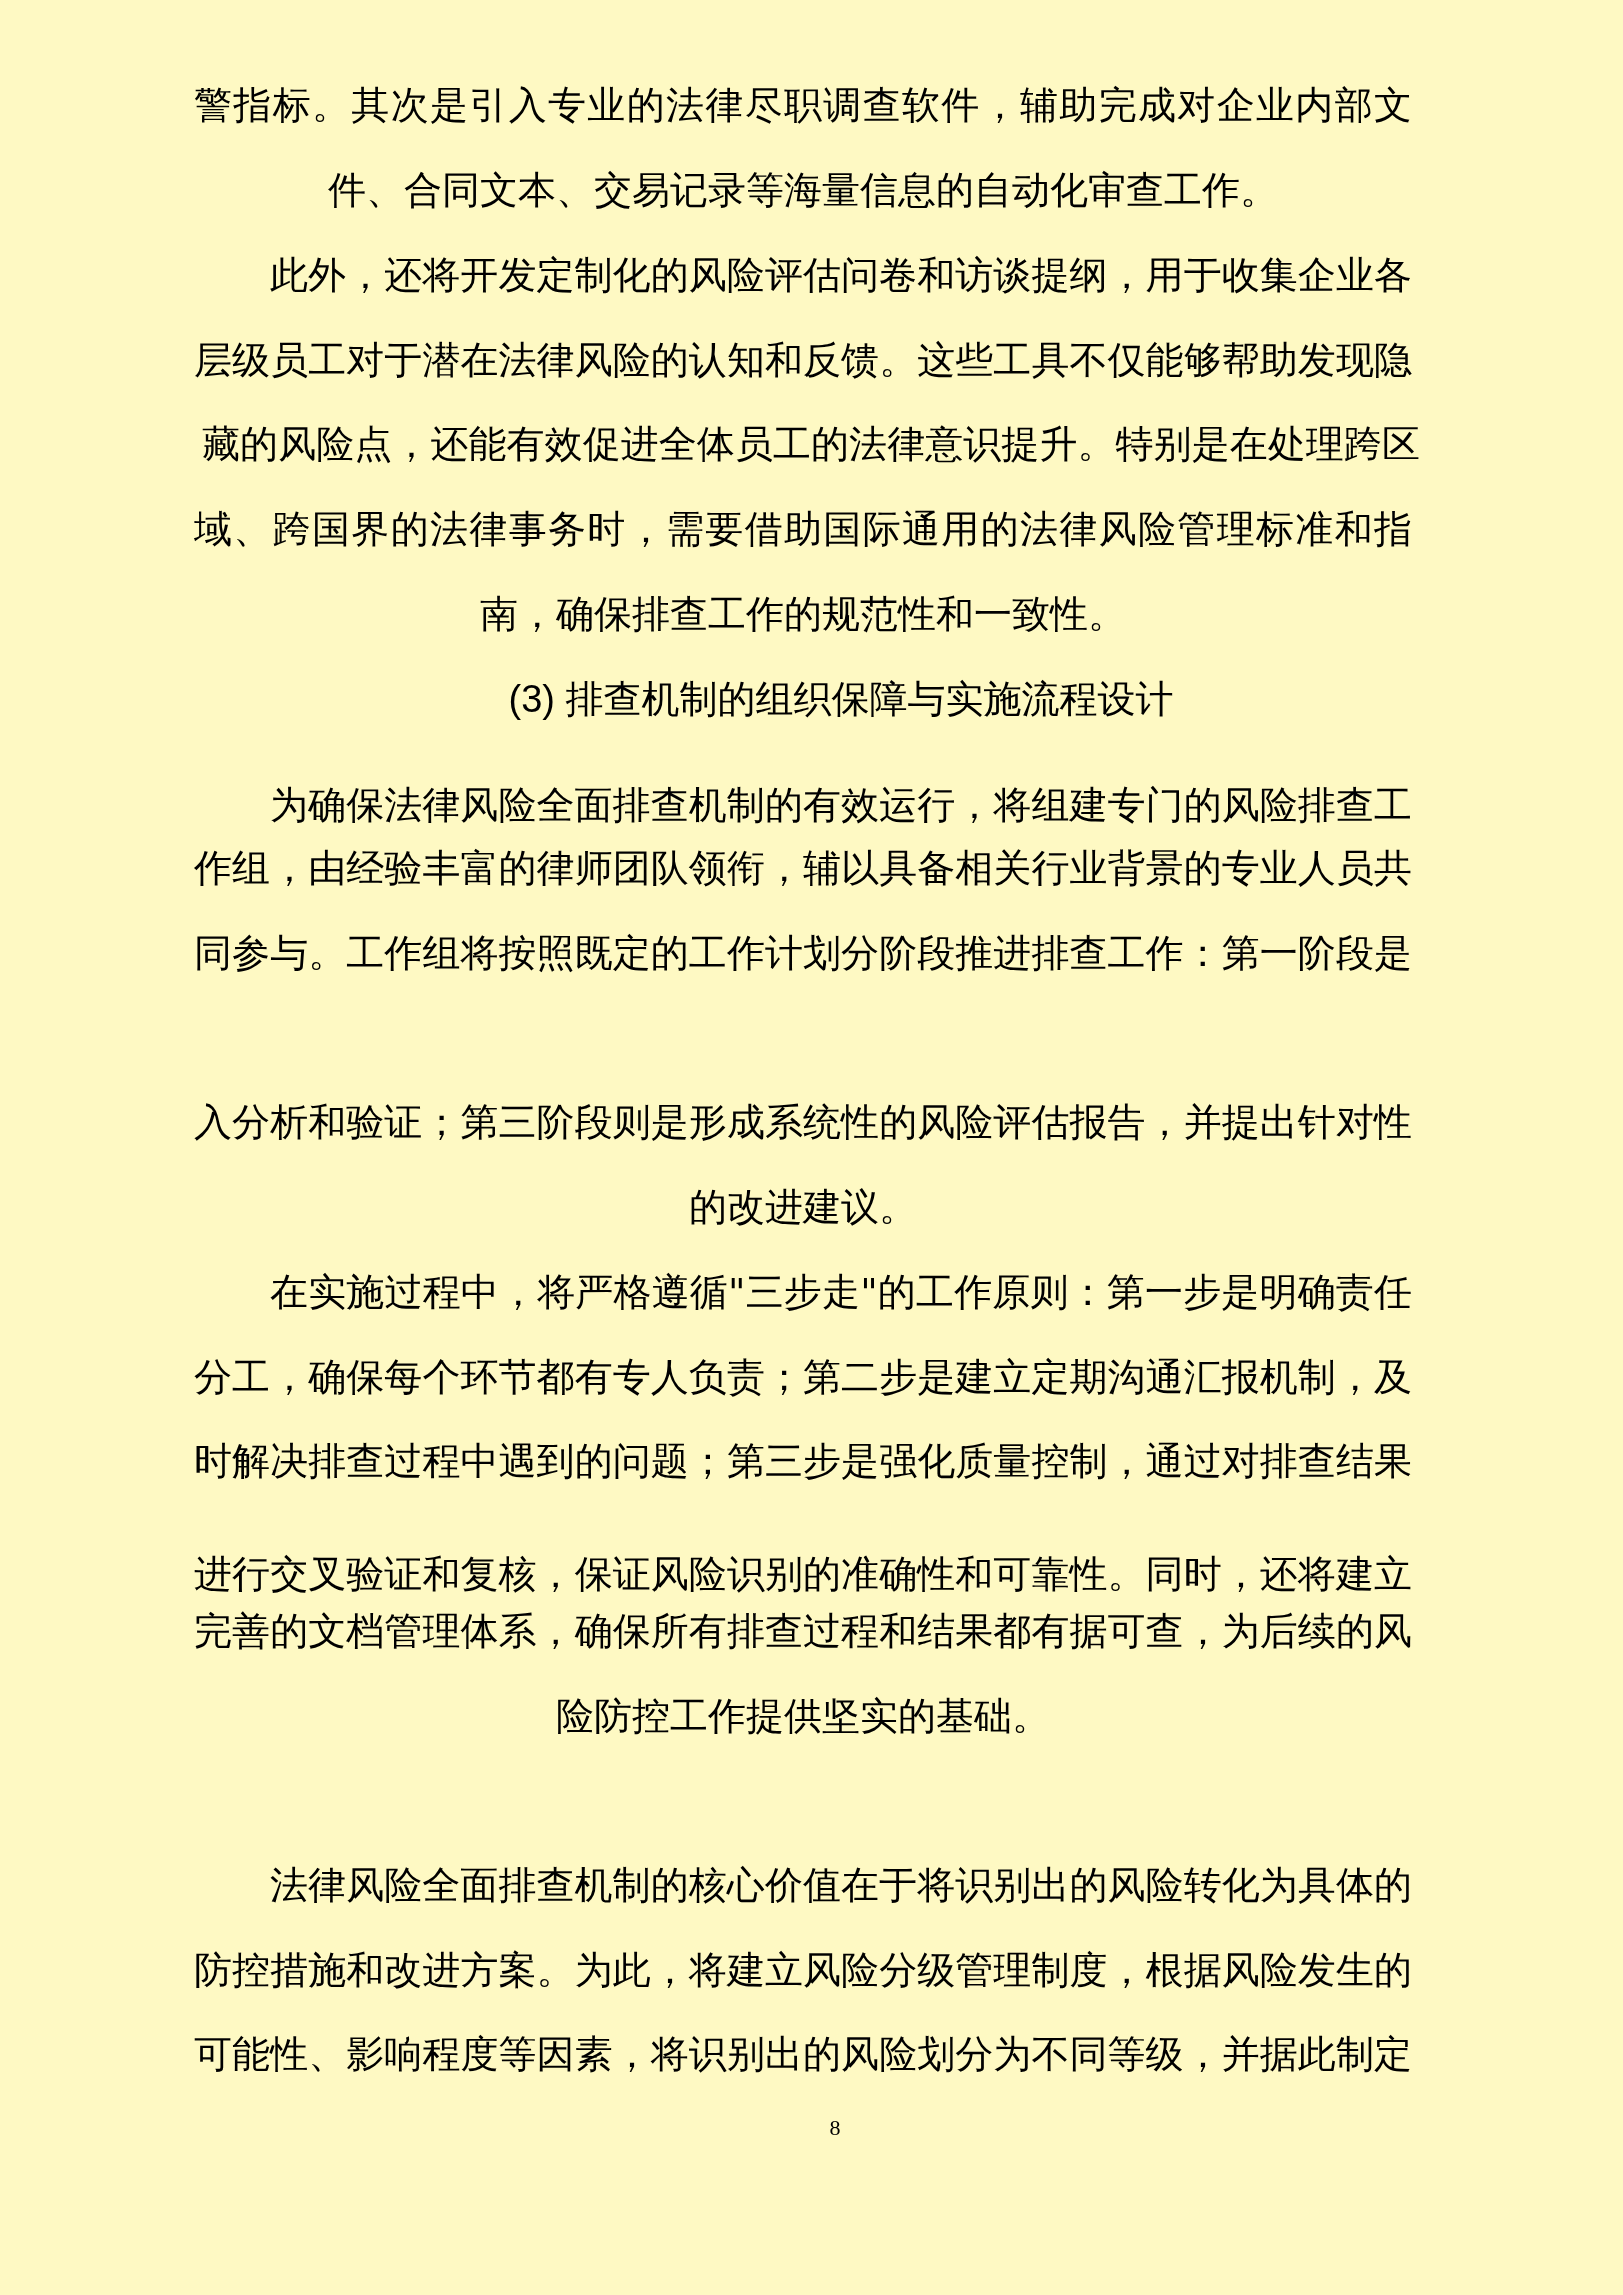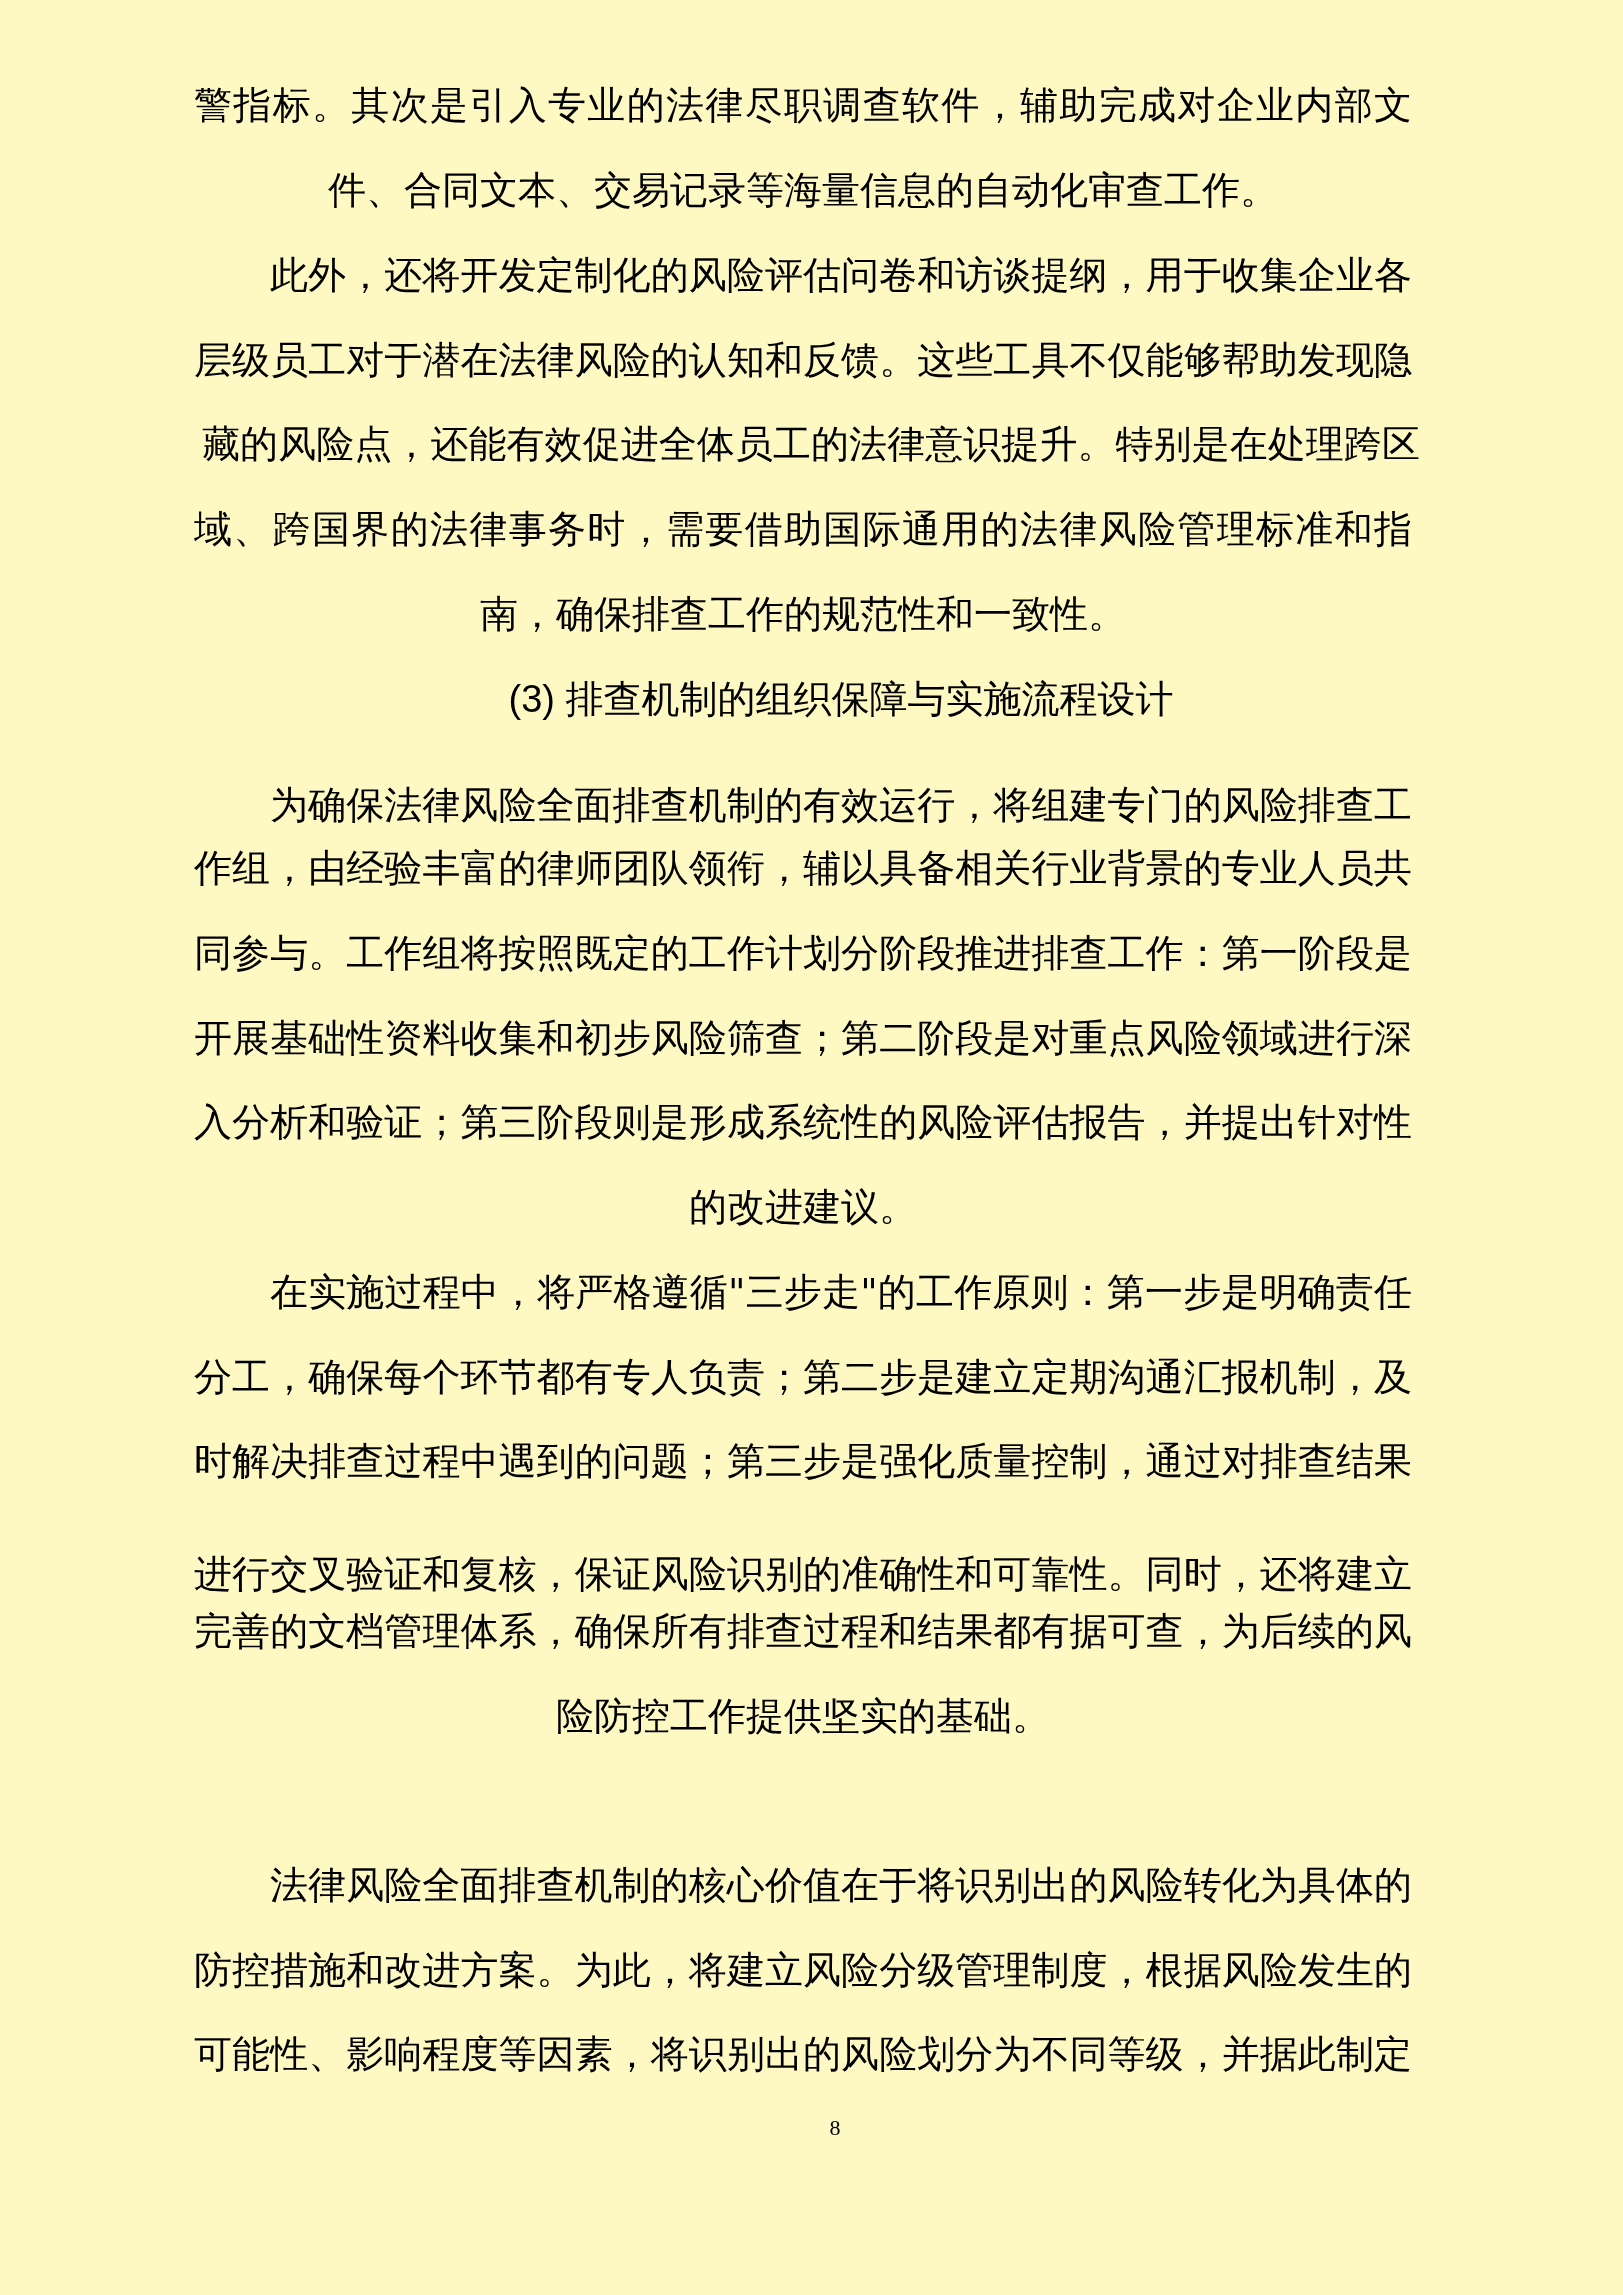--- a/index.html
+++ b/index.html
@@ -67,21 +67,20 @@
   <div class="line last" style="top:167px;">件、合同文本、交易记录等海量信息的自动化审查工作。</div>
   <div class="line full indent" style="top:252px;">此外，还将开发定制化的风险评估问卷和访谈提纲，用于收集企业各</div>
   <div class="line full" style="top:337px;">层级员工对于潜在法律风险的认知和反馈。这些工具不仅能够帮助发现隐</div>
   <div class="line full" style="top:421px;margin-left:8px;">藏的风险点，还能有效促进全体员工的法律意识提升。特别是在处理跨区</div>
   <div class="line full" style="top:506px;">域、跨国界的法律事务时，需要借助国际通用的法律风险管理标准和指</div>
   <div class="line last" style="top:591px;">南，确保排查工作的规范性和一致性。</div>
   <div class="line last indent heading" style="top:676px;">(3) 排查机制的组织保障与实施流程设计</div>
   <div class="line full indent" style="top:782px;">为确保法律风险全面排查机制的有效运行，将组建专门的风险排查工</div>
   <div class="line full" style="top:930px;">同参与。工作组将按照既定的工作计划分阶段推进排查工作：第一阶段是</div>
   <div class="line full" style="top:845px;">作组，由经验丰富的律师团队领衔，辅以具备相关行业背景的专业人员共</div>
-  <div class="line full" style="top:1015px;">开展基础性资料收集和初步风险筛查；第二阶段是对重点风险领域进行深</div>
   <div class="line full" style="top:1099px;">入分析和验证；第三阶段则是形成系统性的风险评估报告，并提出针对性</div>
   <div class="line last" style="top:1184px;">的改进建议。</div>
   <div class="line full indent" style="top:1269px;">在实施过程中，将严格遵循"三步走"的工作原则：第一步是明确责任</div>
   <div class="line full" style="top:1354px;">分工，确保每个环节都有专人负责；第二步是建立定期沟通汇报机制，及</div>
   <div class="line full" style="top:1438px;">时解决排查过程中遇到的问题；第三步是强化质量控制，通过对排查结果</div>
   <div class="line full" style="top:1523px;margin-top:28px;">进行交叉验证和复核，保证风险识别的准确性和可靠性。同时，还将建立</div>
   <div class="line full" style="top:1608px;">完善的文档管理体系，确保所有排查过程和结果都有据可查，为后续的风</div>
   <div class="line last" style="top:1693px;">险防控工作提供坚实的基础。</div>
   <div class="line full indent" style="top:1862px;">法律风险全面排查机制的核心价值在于将识别出的风险转化为具体的</div>
   <div class="line full" style="top:1947px;">防控措施和改进方案。为此，将建立风险分级管理制度，根据风险发生的</div>

